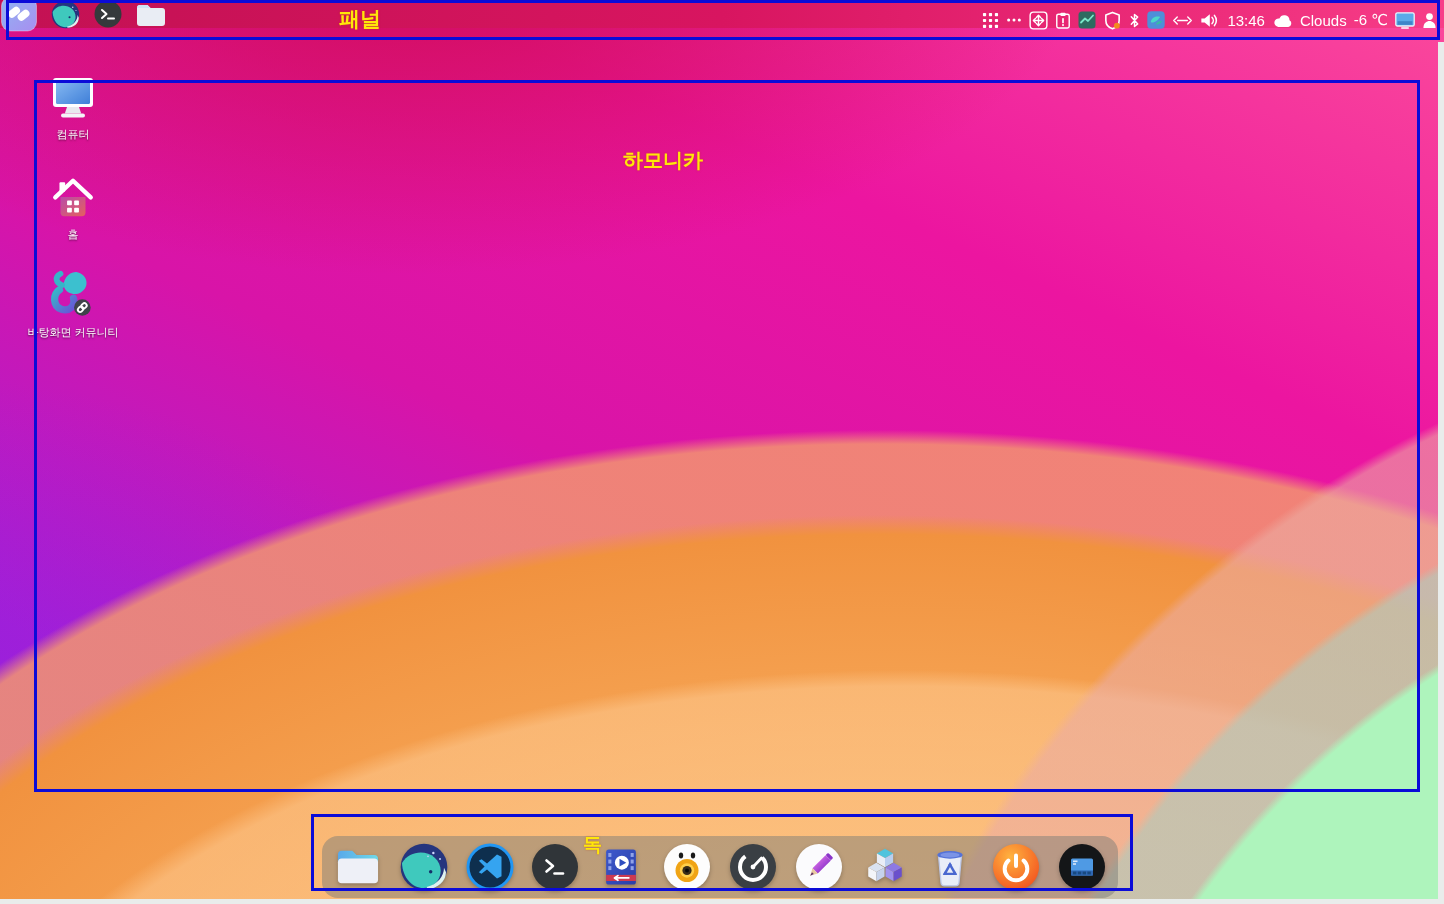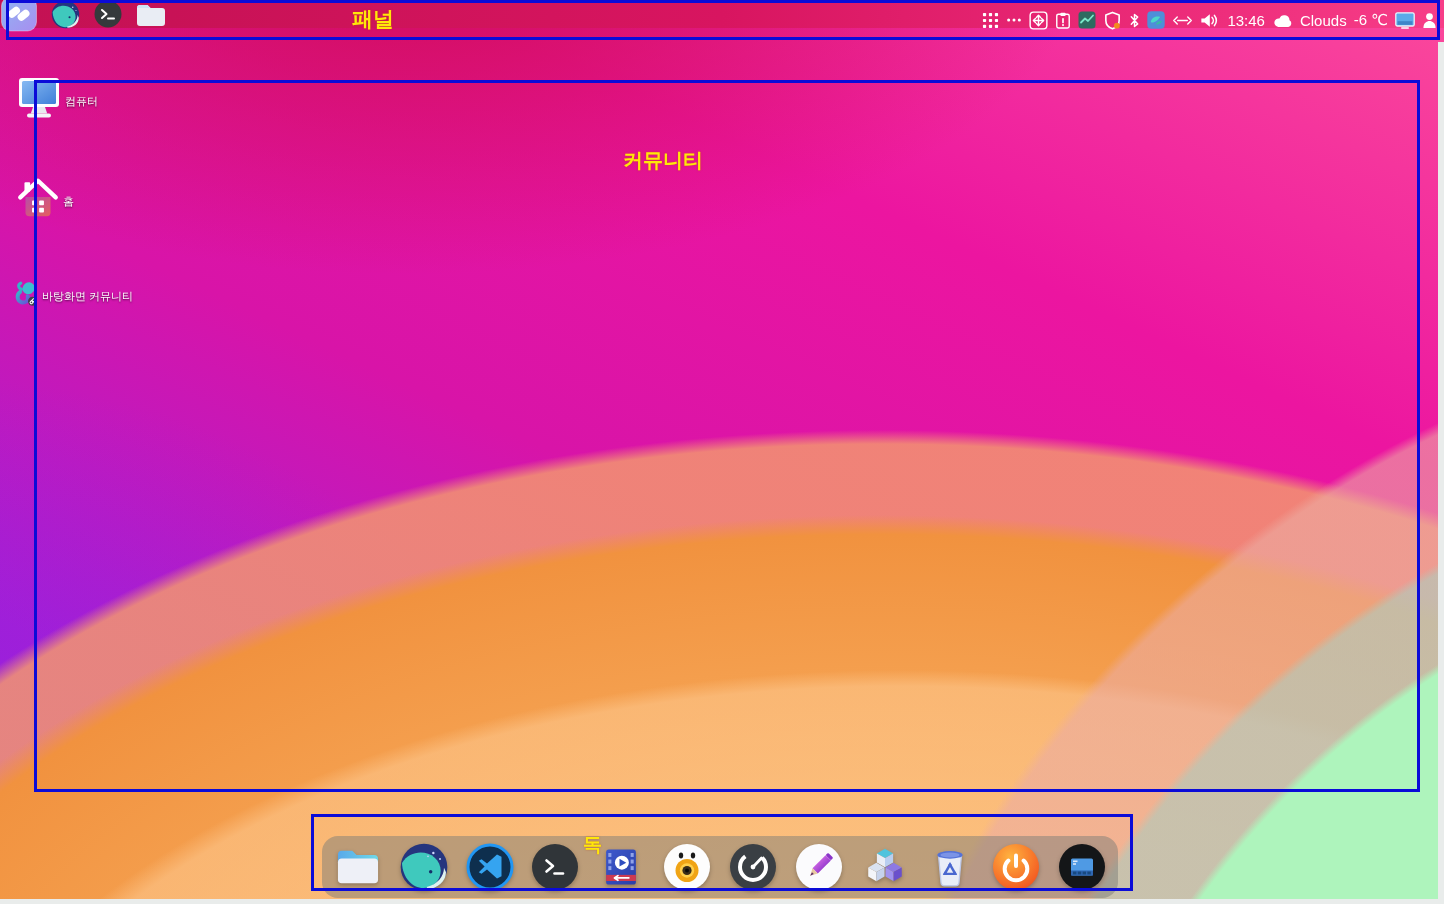--- a/index.html
+++ b/index.html
@@ -35,40 +35,40 @@
   .panel { position:absolute; left:0; top:0; width:1444px; height:28px; z-index:10;
     background:linear-gradient(90deg,#c31153 0%,#d81560 50%,#ee2e7c 85%,#f73e88 100%);
     display:flex; align-items:center; }
   .panel-left { display:flex; align-items:center; gap:14px; padding-left:1px; }
   .launcher { display:flex; align-items:center; justify-content:center; cursor:pointer; }
   .tray { position:absolute; right:7px; top:0; height:40px; display:flex; align-items:center; gap:7px; }
   .tray .t-ic { display:flex; align-items:center; justify-content:center; }
   .tray-text { color:#fff; font-size:15px; white-space:nowrap; }
 
   
-  .desk-icon { position:absolute; left:13px; width:120px; display:flex; flex-direction:row;
+  .desk-icon { position:absolute; left:13px; width:120px; display:flex; flex-direction:column;
     align-items:center; z-index:5; cursor:pointer; }
   .desk-icon .lbl { margin-top:5px; font-size:11px; color:#fff; white-space:nowrap;
     text-shadow:0 1px 2px rgba(0,0,0,.65); }
 
   
   .dock { position:absolute; left:322px; top:836px; width:796px; height:62px; z-index:5;
     background:rgba(125,126,119,.5); border-radius:16px;
     display:flex; align-items:center; justify-content:space-between; padding:0 12px; }
   .dock-item { width:48px; height:48px; display:flex; align-items:center; justify-content:center;
     cursor:pointer; filter:drop-shadow(0 2px 2px rgba(0,0,0,.25)); }
 
   
   .anno { position:absolute; border:3px solid #0b0bd8; z-index:30; pointer-events:none; }
   .anno-panel   { left:6px;   top:0;     width:1434px; height:40px; }
   .anno-desktop { left:34px;  top:80px;  width:1386px; height:712px; }
   .anno-dock    { left:311px; top:814px; width:822px;  height:77px; }
   .anno-label { position:absolute; z-index:31; font-weight:bold; color:#ffe70a;
     text-shadow:0 0 2px rgba(190,60,0,.55); pointer-events:none; }
-  .lab-panel   { left:352px; top:5px;   font-size:21px; }
+  .lab-panel   { left:339px; top:5px;   font-size:21px; }
   .lab-desktop { left:623px; top:147px; font-size:20px; }
   .lab-dock    { left:583px; top:832px; font-size:19px; }
 </style>
 </head>
 <body>
 
 <div class="wallpaper">
   <div class="wp wp-base"></div>
   <div class="wp wp-crimson"></div>
   <div class="wp wp-purple"></div>
@@ -441,14 +441,14 @@
           <rect x="15" y="20.2" width="3" height="1.6"></rect>
         </g>
     </svg>
   </div>
 </div>
 
 <div class="anno anno-panel"></div>
 <div class="anno anno-desktop"></div>
 <div class="anno anno-dock"></div>
 <span class="anno-label lab-panel">패널</span>
-<span class="anno-label lab-desktop">커뮤니티</span>
+<span class="anno-label lab-desktop">하모니카</span>
 <span class="anno-label lab-dock">독</span>
 
 </body></html>

